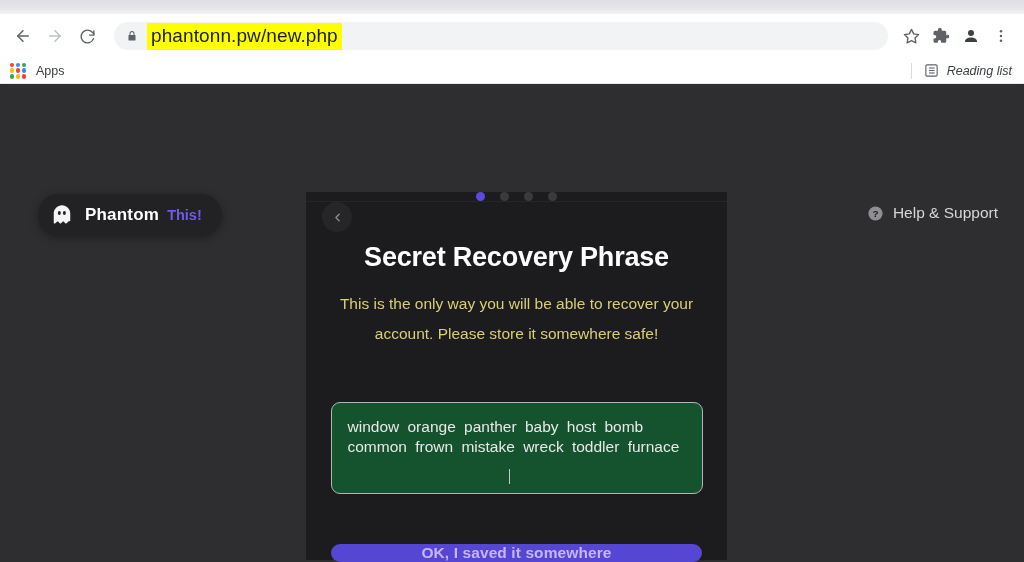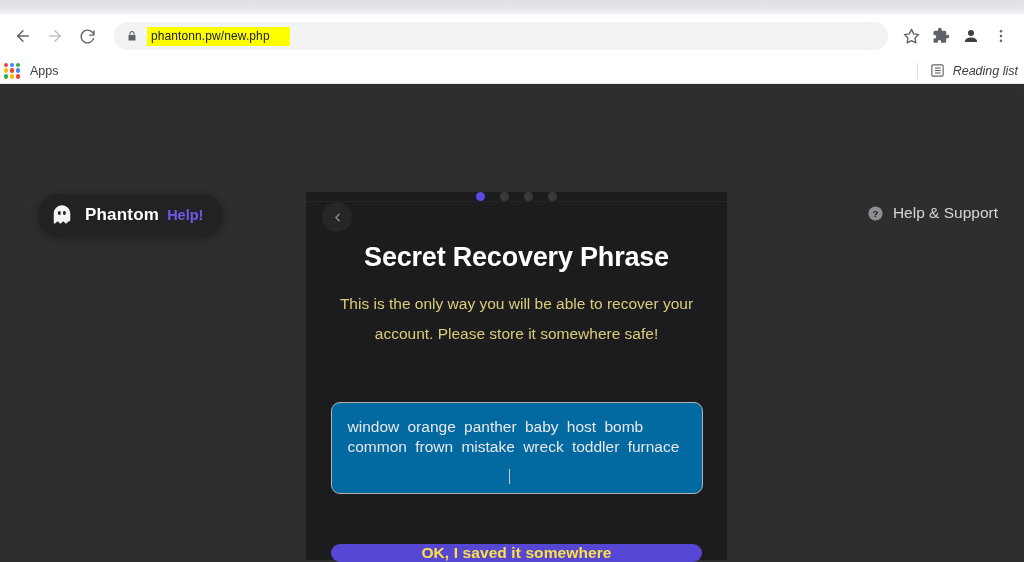--- a/index.html
+++ b/index.html
@@ -42,41 +42,41 @@
     background: #f1f3f4;
     border-radius: 14px;
     display: flex;
     align-items: center;
     padding: 0 12px;
     min-width: 0;
     position: relative;
   }
   .lock-icon { color: #5f6368; margin-right: 9px; flex: 0 0 auto; display: flex; }
   .url-text {
-    font-size: 12px;
+    font-size: 19px;
     color: #202124;
     background: #fdff00;
-    padding: 2px 20px 3px 4px;
+    padding: 2px 4px 3px 4px;
     white-space: nowrap;
     letter-spacing: .1px;
   }
 
   .tb-icon {
     width: 30px; height: 30px;
     display: flex; align-items: center; justify-content: center;
     color: #5f6368;
     flex: 0 0 auto;
   }
   .tb-icon.avatar { color: #3c4043; }
 
   .bookmarks {
     height: 26px;
     display: flex;
     align-items: center;
-    padding: 0 4px;
+    padding: 0 10px;
     background: #ffffff;
     font-size: 12px;
     color: #3c4043;
     border-bottom: 1px solid #e8eaed;
   }
   .apps-grid {
     width: 16px; height: 16px;
     display: grid;
     grid-template-columns: repeat(3, 1fr);
     grid-template-rows: repeat(3, 1fr);
@@ -186,21 +186,21 @@
     text-align: center;
     color: #d9cd79;
     font-size: 15.5px;
     line-height: 30px;
   }
 
   .phrase-box {
     margin-top: 53px;
     width: 372px;
     min-height: 92px;
-    background: #0369a1;
+    background: #14532d;
     border: 1.6px solid #b4b4b6;
     border-radius: 9px;
     padding: 14px 16px 10px 16px;
     position: relative;
   }
   .phrase-words {
     color: #e8e8ea;
     font-size: 15.5px;
     line-height: 20px;
     word-spacing: 4px;
@@ -212,21 +212,21 @@
     background: #c9c9cc;
   }
 
   .ok-button {
     margin-top: 50px;
     width: 371px;
     height: 47px;
     background: #5546d4;
     border: none;
     border-radius: 9px;
-    color: #fde047;
+    color: #c4b5fd;
     font-size: 15.5px;
     font-weight: bold;
     display: flex;
     align-items: center;
     justify-content: center;
     letter-spacing: .1px;
   }
 </style>
 </head>
 <body>
@@ -326,21 +326,21 @@
 
 <div id="page">
 
   <div class="brand-pill">
     <svg class="ghost-icon" viewBox="0 0 32 32">
       <path d="M16 3C9.9 3 5 7.9 5 14v12.2c0 1.1 1.3 1.7 2.1.9l2.2-2.1c.5-.5 1.3-.5 1.8 0l1.9 1.9c.5.5 1.3.5 1.8 0l1.9-1.9c.5-.5 1.3-.5 1.8 0l1.9 1.9c.5.5 1.3.5 1.8 0l2.2-2.1c.8-.8 2.6-.2 2.6-1.1V14C27 7.9 22.1 3 16 3z" fill="#f4f4f6"></path>
       <ellipse cx="12.4" cy="13.4" rx="2" ry="2.6" fill="#232326"></ellipse>
       <ellipse cx="19.2" cy="13.4" rx="2" ry="2.6" fill="#232326"></ellipse>
     </svg>
     <span class="brand-name">Phantom</span>
-    <span class="brand-beta">Help!</span>
+    <span class="brand-beta">This!</span>
   </div>
 
   <div class="help-link">
     <span class="help-icon">
       <svg width="17" height="17" viewBox="0 0 24 24">
         <circle cx="12" cy="12" r="10" fill="#8e8e93"></circle>
         <text x="12" y="17" text-anchor="middle" font-size="14" font-weight="bold" fill="#1c1c1e" font-family="Liberation Sans, sans-serif">?</text>
       </svg>
     </span>
     <span>Help &amp; Support</span>

